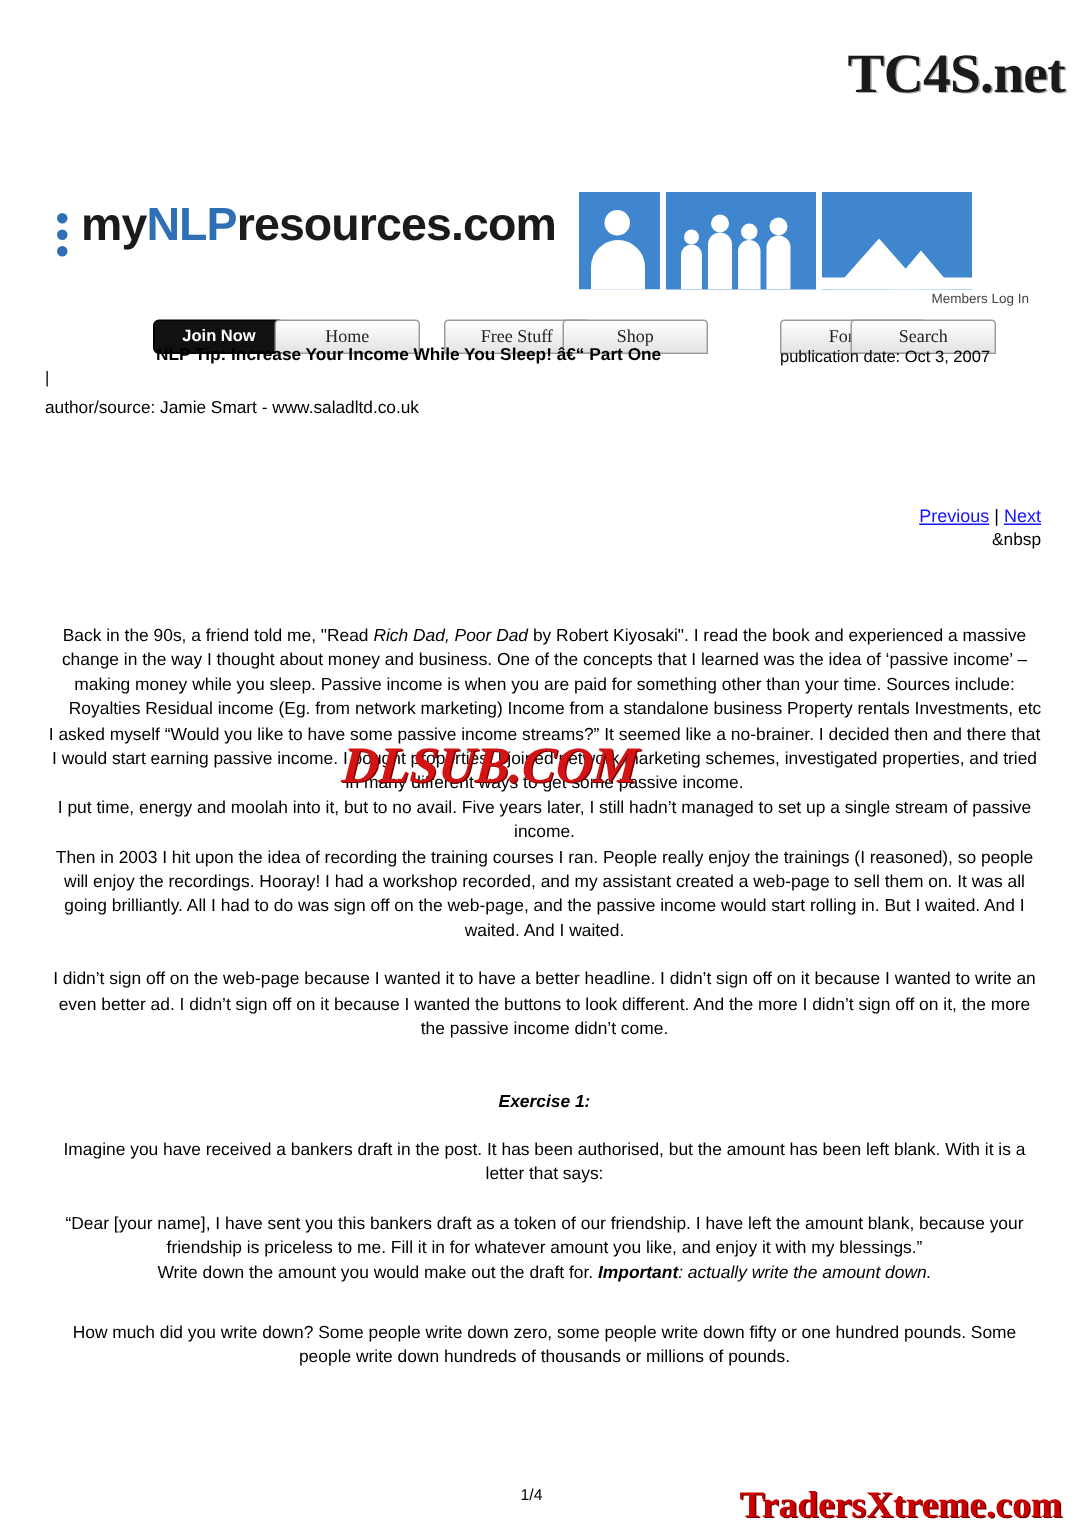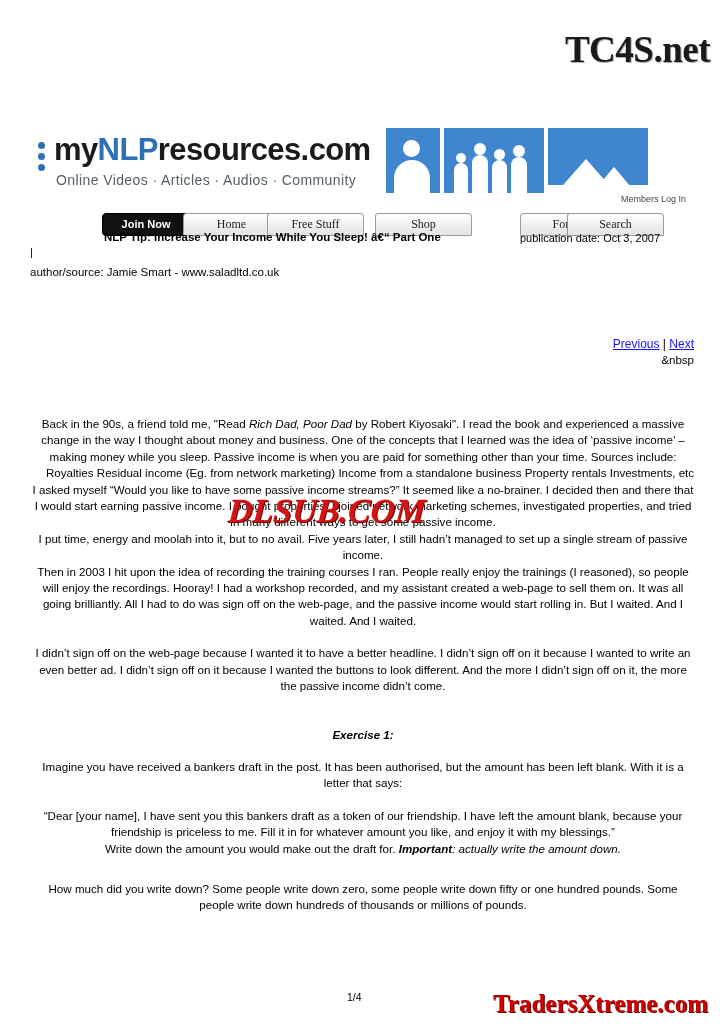--- a/index.html
+++ b/index.html
@@ -303,21 +303,20 @@
 
   <div class="header-band">
 
     <div class="logo-block">
       <div class="logo-dots">
         <i></i>
           <i></i>
           <i></i>
       </div>
       <div class="logo-main"><span>my</span><span class="nlp">NLP</span><span>resources.com</span></div>
-      <div class="logo-sub">Online Videos · Articles · Audios · Community</div>
     </div>
 
     <div class="hero-imgs">
       <div class="hero-img a">
         <div class="inner"></div>
         <div class="sil-head"></div>
         <div class="sil-body"></div>
       </div>
       <div class="hero-img b">
         <div class="grp" style="left:10px;width:14px;height:30px;"></div>
@@ -333,21 +332,21 @@
         <div class="mountain" style="left:8px;"></div>
         <div class="mountain" style="left:44px;border-left-width:22px;border-right-width:22px;border-bottom-width:26px;"></div>
         <div style="position:absolute;left:0;bottom:0;width:100px;height:8px;background:#ffffff;"></div>
       </div>
       <div class="members-log">Members Log In</div>
     </div>
 
     <div class="navbar">
       <div class="nav-tab join" style="left:12px;width:86px;">Join Now</div>
       <div class="nav-tab" style="left:93px;width:95px;">Home</div>
-      <div class="nav-tab" style="left:177px;width:95px;">Free Stuff</div>
+      <div class="nav-tab" style="left:206px;width:95px;">Free Stuff</div>
       <div class="nav-tab" style="left:285px;width:95px;">Shop</div>
       <div class="nav-tab" style="left:385px;width:95px;margin-left:45px;">Forum</div>
       <div class="nav-tab" style="left:477px;width:95px;">Search</div>
     </div>
   </div>
 
   <div class="article-title">NLP Tip: Increase Your Income While You Sleep! â€“ Part One</div>
   <div class="pub-date">publication date: Oct 3, 2007</div>
   <div class="pipe">|</div>
   <div class="author">author/source: Jamie Smart - www.saladltd.co.uk</div>

